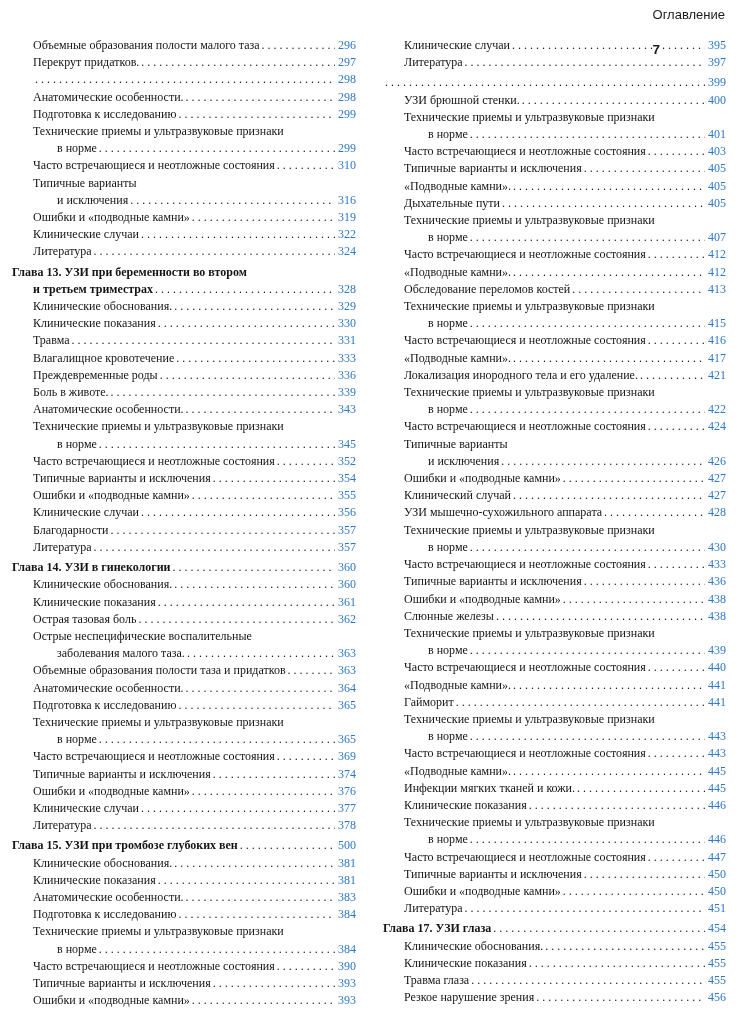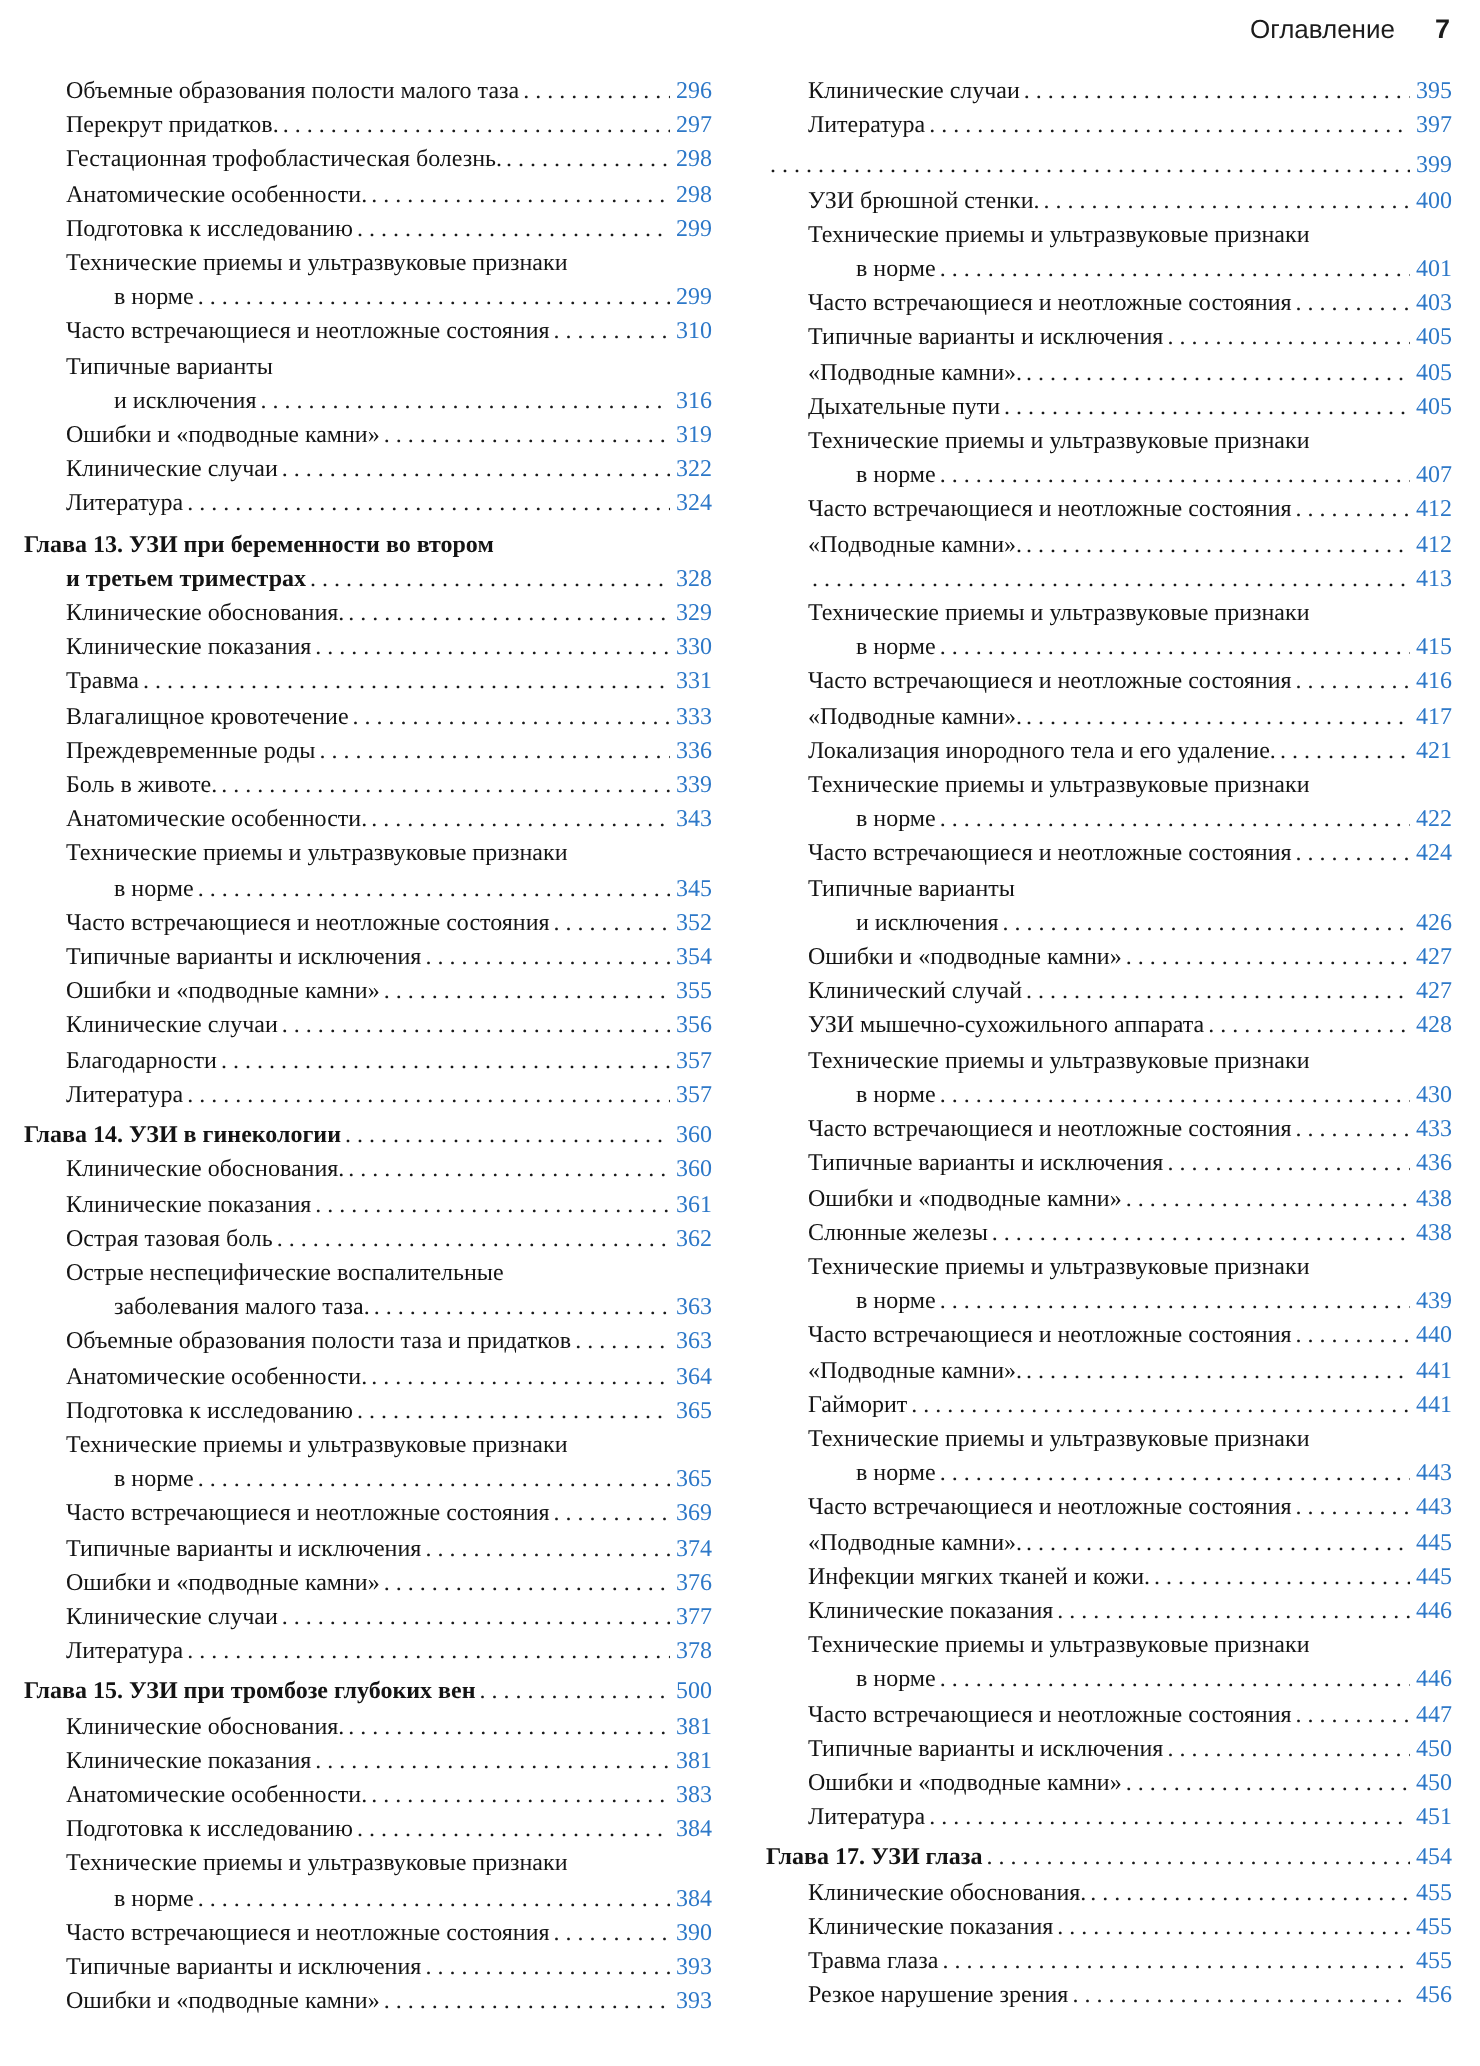--- a/index.html
+++ b/index.html
@@ -5,21 +5,21 @@
   html,body{margin:0;padding:0;}
   body{
     width:740px;height:1033px;position:relative;overflow:hidden;
     background:#ffffff;color:#141414;
     font-family:"Liberation Serif","DejaVu Serif",serif;
   }
   .running-head{
     position:absolute;top:7px;right:15px;
     display:flex;align-items:baseline;gap:20px;
     font-family:"Liberation Sans","DejaVu Sans",sans-serif;
-    font-size:13px;color:#1c1c1c;
+    font-size:13px;color:#1c1c1c;flex-direction:column;
   }
   .running-head .folio{font-weight:bold;font-size:13.5px;}
   .col{
     position:absolute;top:37px;
     font-size:12px;line-height:17.2px;
   }
   #col-left{left:12px;width:344px;}
   #col-right{left:383px;width:343px;}
   .row{display:flex;align-items:baseline;}
   .row.chapter{font-weight:bold;margin-top:3px;}
@@ -50,21 +50,20 @@
       <span class="lbl">Объемные образования полости малого таза</span>
       <span class="dots">. . . . . . . . . . . . . . . . . . . . . . . . . . . . . . . . . . . . . . . . . . . . . . . . . . . . . . . . . . . . </span>
       <span class="pg">296</span>
     </div>
     <div class="row entry">
       <span class="lbl">Перекрут придатков.</span>
       <span class="dots">. . . . . . . . . . . . . . . . . . . . . . . . . . . . . . . . . . . . . . . . . . . . . . . . . . . . . . . . . . . . </span>
       <span class="pg">297</span>
     </div>
     <div class="row entry">
-      <span class="lbl">Гестационная трофобластическая болезнь.</span>
       <span class="dots">. . . . . . . . . . . . . . . . . . . . . . . . . . . . . . . . . . . . . . . . . . . . . . . . . . . . . . . . . . . . </span>
       <span class="pg">298</span>
     </div>
     <div class="row entry">
       <span class="lbl">Анатомические особенности.</span>
       <span class="dots">. . . . . . . . . . . . . . . . . . . . . . . . . . . . . . . . . . . . . . . . . . . . . . . . . . . . . . . . . . . . </span>
       <span class="pg">298</span>
     </div>
     <div class="row entry">
       <span class="lbl">Подготовка к исследованию</span>
@@ -373,20 +372,21 @@
       <span class="lbl">Часто встречающиеся и неотложные состояния</span>
       <span class="dots">. . . . . . . . . . . . . . . . . . . . . . . . . . . . . . . . . . . . . . . . . . . . . . . . . . . . . . . . . . . . </span>
       <span class="pg">412</span>
     </div>
     <div class="row entry">
       <span class="lbl">«Подводные камни».</span>
       <span class="dots">. . . . . . . . . . . . . . . . . . . . . . . . . . . . . . . . . . . . . . . . . . . . . . . . . . . . . . . . . . . . </span>
       <span class="pg">412</span>
     </div>
     <div class="row entry">
+      <span class="lbl">Обследование переломов костей</span>
       <span class="dots">. . . . . . . . . . . . . . . . . . . . . . . . . . . . . . . . . . . . . . . . . . . . . . . . . . . . . . . . . . . . </span>
       <span class="pg">413</span>
     </div>
     <div class="row entry">
       <span class="lbl">Технические приемы и ультразвуковые признаки</span>
     </div>
     <div class="row cont">
       <span class="lbl">в норме</span>
       <span class="dots">. . . . . . . . . . . . . . . . . . . . . . . . . . . . . . . . . . . . . . . . . . . . . . . . . . . . . . . . . . . . </span>
       <span class="pg">415</span>

